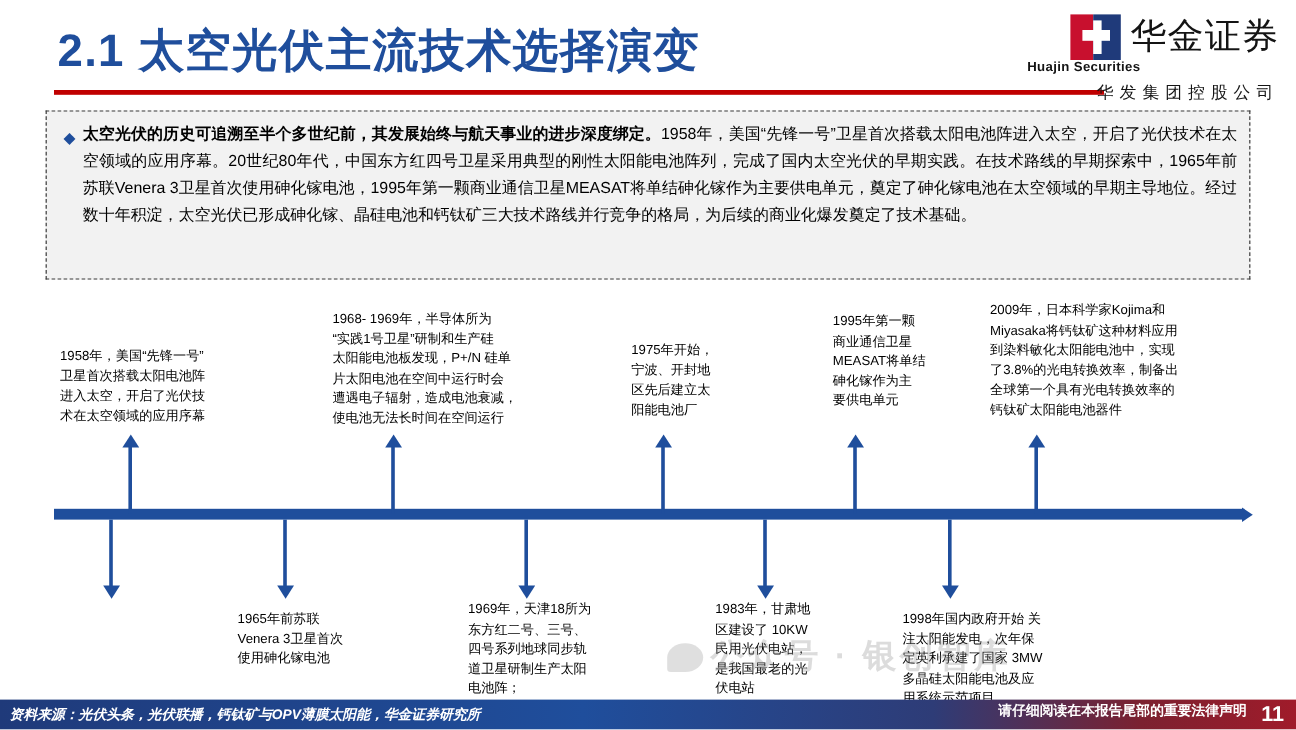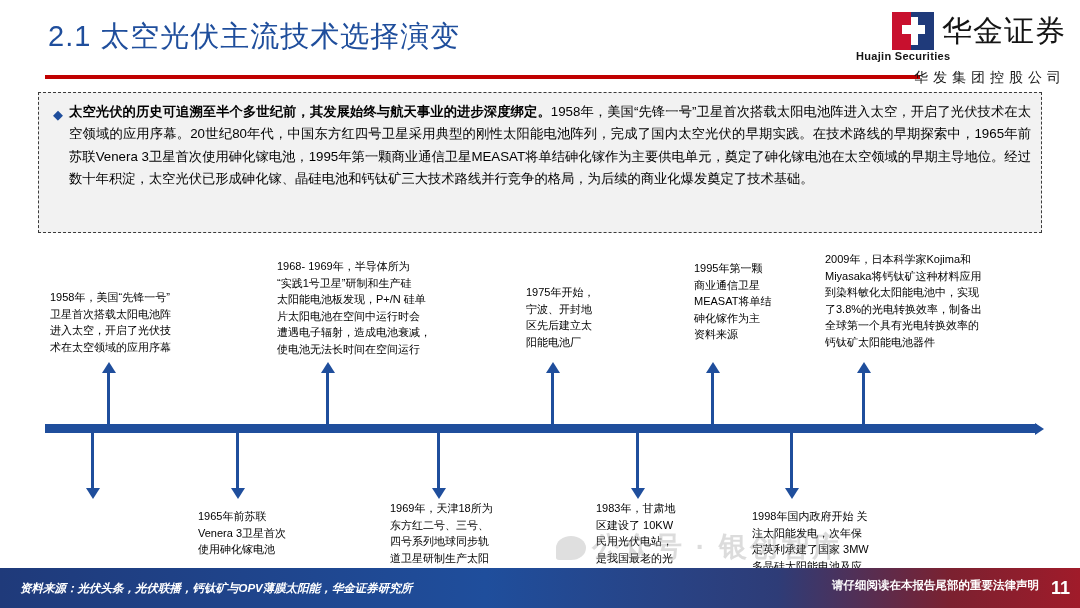--- a/index.html
+++ b/index.html
@@ -12,22 +12,22 @@
   #slide {
     position: relative;
     width: 1080px; height: 608px;
     background: #ffffff;
   }
 
   
   #page-title {
     position: absolute;
     left: 48px; top: 17px;
-    font-size: 29px;
-    font-weight: normal;
+    font-size: 38px;
+    font-weight: bold;
     color: #1F4E9C;
     letter-spacing: 1px;
     white-space: nowrap;
   }
   #title-rule {
     position: absolute;
     left: 45px; top: 75px;
     width: 875px; height: 4px;
     background: #C00000;
   }
@@ -191,26 +191,26 @@
     border-radius: 50% 50% 50% 10%;
     background: rgba(140,140,140,0.28);
     vertical-align: -4px;
     margin-right: 6px;
   }
 
   
   #footer {
     position: absolute;
     left: 0; bottom: 0;
-    width: 1080px; height: 40px;
+    width: 1080px; height: 25px;
     background: linear-gradient(to right, #1F3A7A 0%, #1F4E9C 45%, #2E3C77 72%, #7B2130 88%, #A01B2A 100%);
     display: flex;
     align-items: center;
     justify-content: space-between;
-    padding: 0 10px 0 20px;
+    padding: 0 10px 0 8px;
   }
   #footer-source {
     font-size: 11.5px;
     color: #ffffff;
     font-style: italic;
     font-weight: bold;
     white-space: nowrap;
   }
   #footer-right {
     display: flex;
@@ -302,21 +302,21 @@
 遭遇电子辐射，造成电池衰减，
 使电池无法长时间在空间运行</div>
   <div class="tl-text above" style="left:526px; top:284px; width:110px;">1975年开始，
 宁波、开封地
 区先后建立太
 阳能电池厂</div>
   <div class="tl-text above" style="left:694px; top:260px; width:112px;">1995年第一颗
 商业通信卫星
 MEASAT将单结
 砷化镓作为主
-资料来源</div>
+要供电单元</div>
   <div class="tl-text above" style="left:825px; top:251px; width:220px;">2009年，日本科学家Kojima和
 Miyasaka将钙钛矿这种材料应用
 到染料敏化太阳能电池中，实现
 了3.8%的光电转换效率，制备出
 全球第一个具有光电转换效率的
 钙钛矿太阳能电池器件</div>
 
   <div class="tl-text below" style="left:198px; top:508px; width:140px;">1965年前苏联
 Venera 3卫星首次
 使用砷化镓电池</div>

